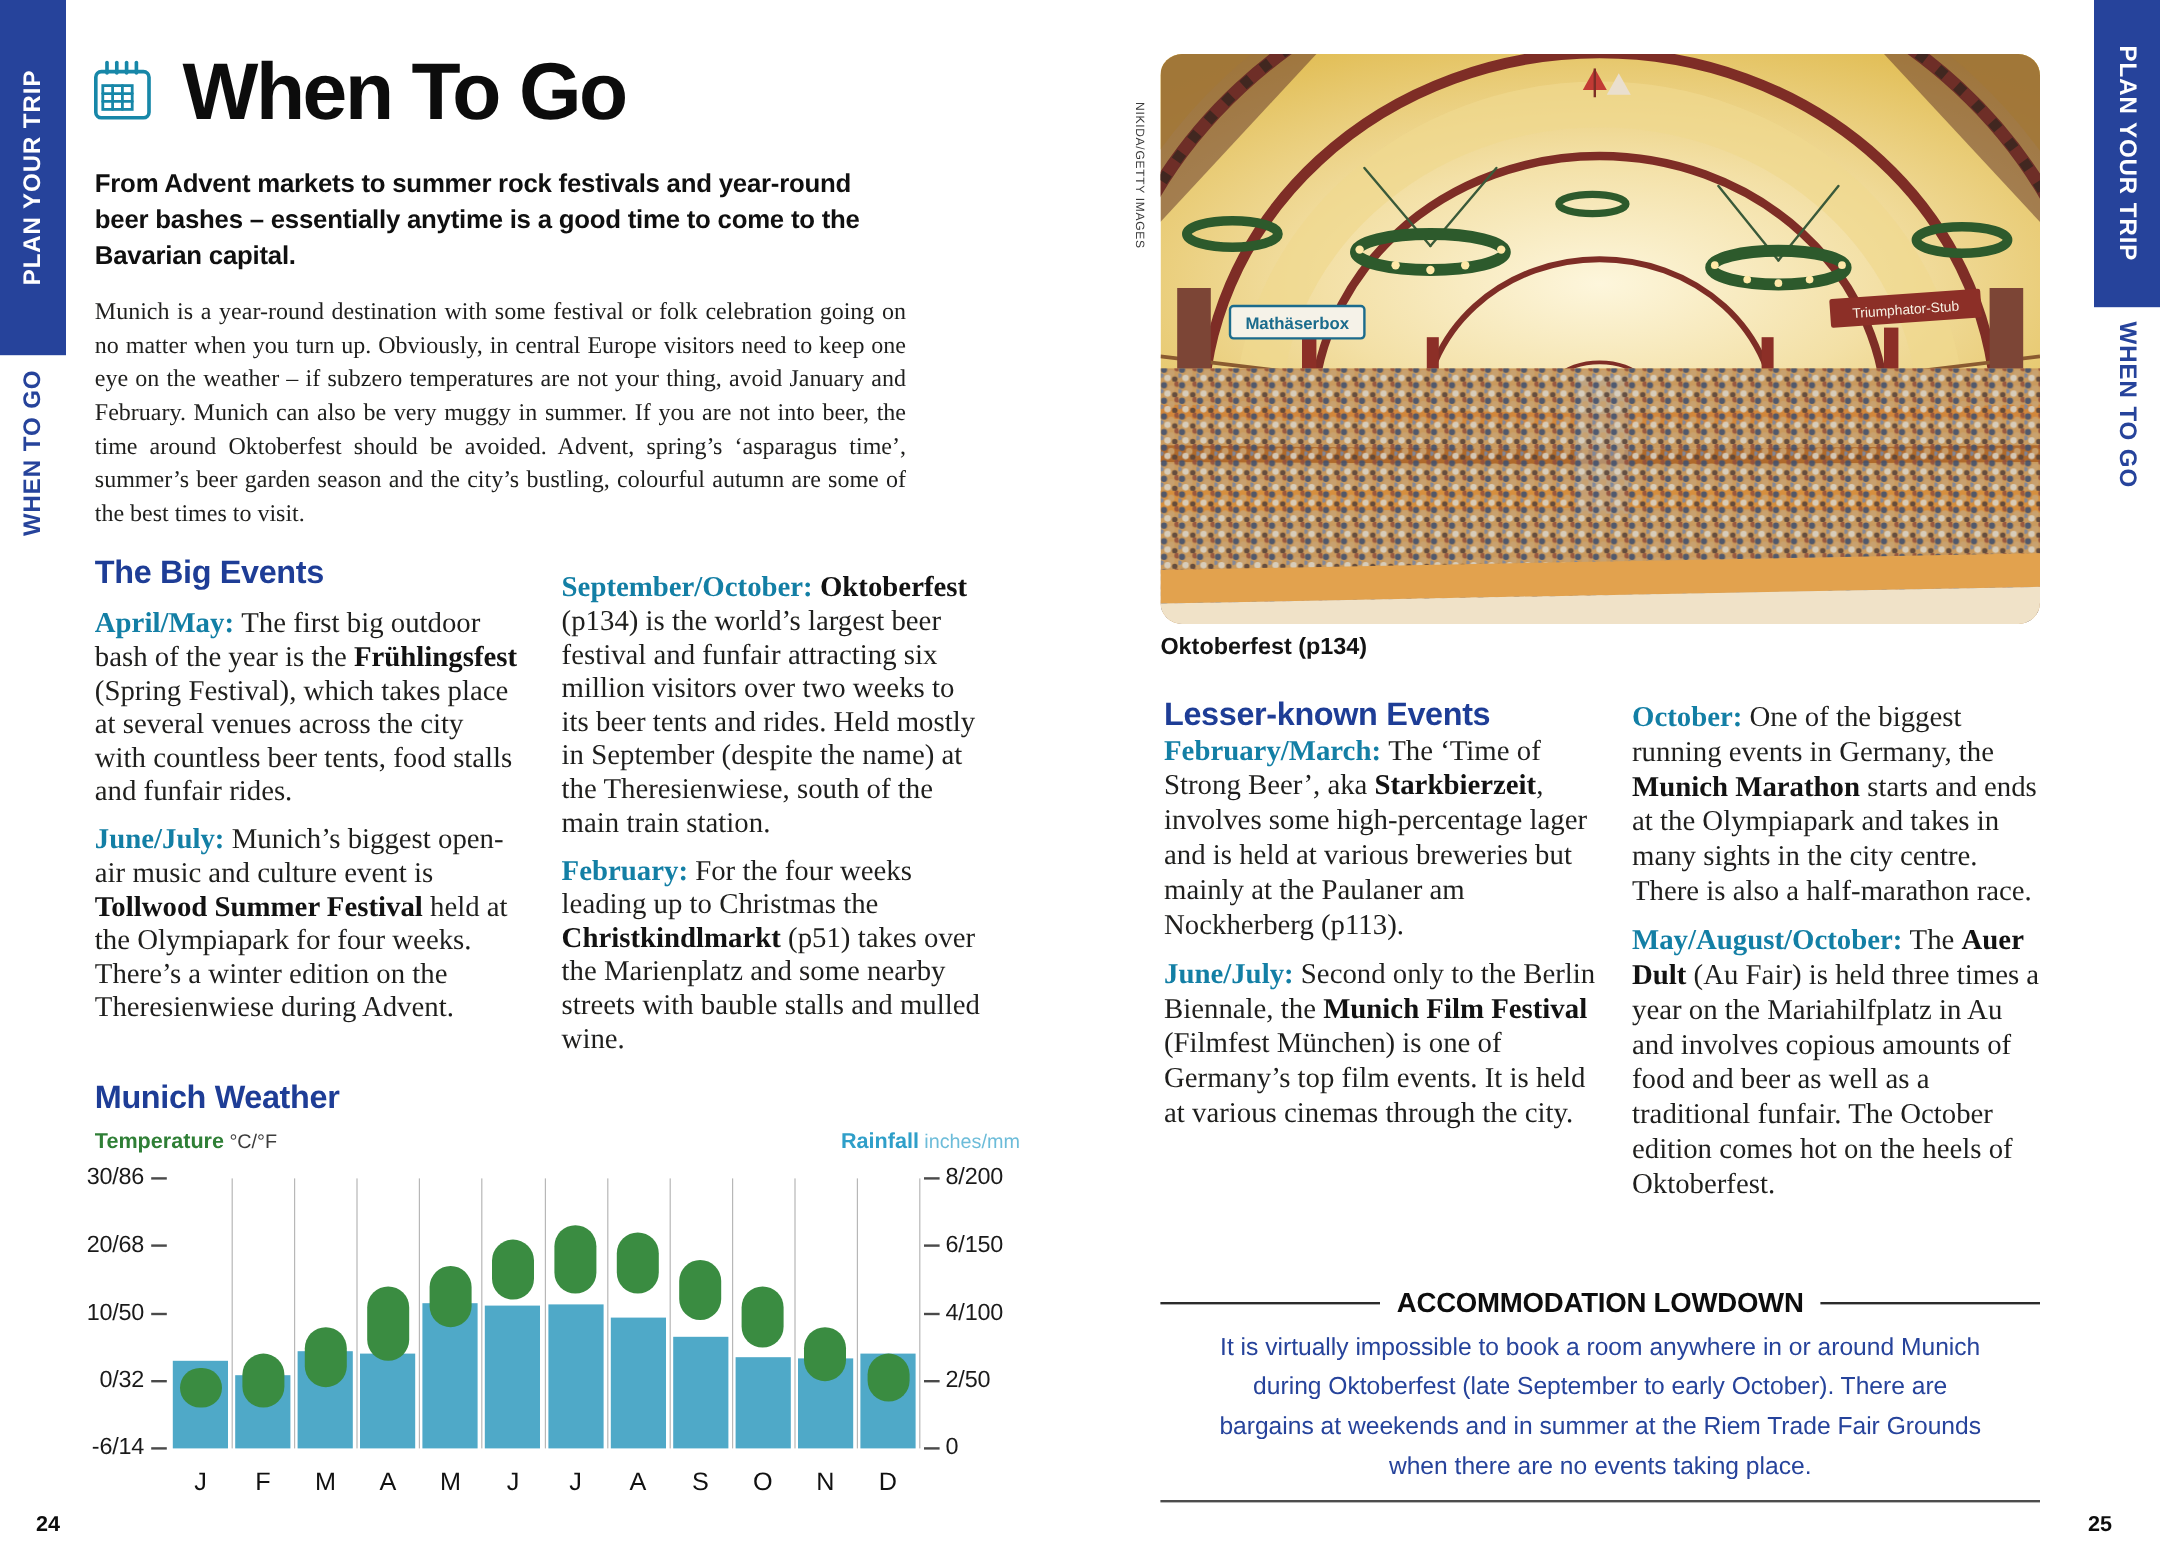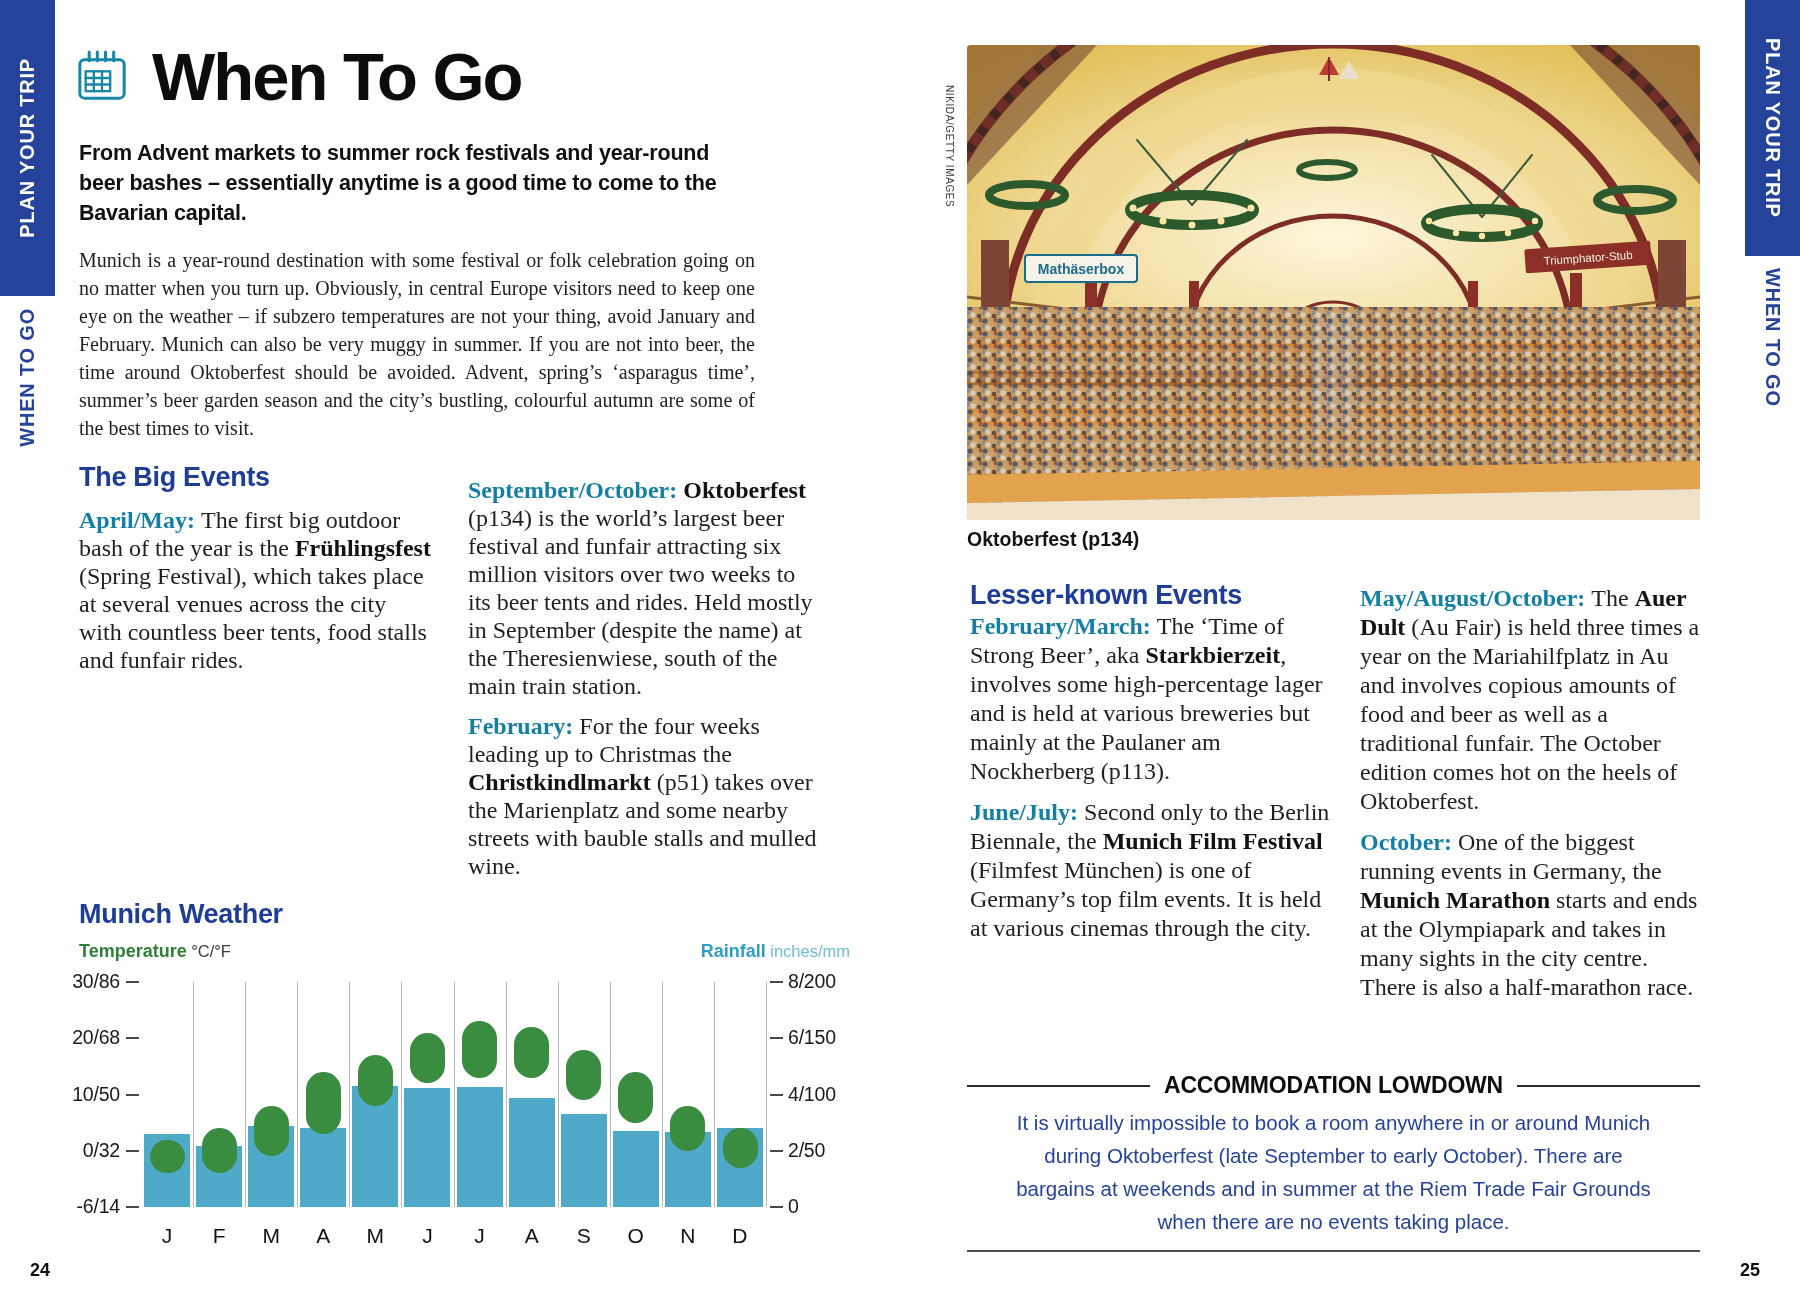--- a/index.html
+++ b/index.html
@@ -31,21 +31,21 @@
   .leg-rain-name{color:#2f9fc9;font-weight:bold;font-size:18px;}
   .leg-rain-units{color:#6cbcd9;font-size:16.5px;}
   
   .gridline{position:absolute;width:1px;background:#b7b7b7;top:0;}
   .bar{position:absolute;}
   .pill{position:absolute;border-radius:18px;}
   .tick-label{position:absolute;font-size:19.5px;color:#1a1a1a;letter-spacing:-.2px;}
   .tick-dash{position:absolute;height:2px;background:#4a4a4a;}
   .month-label{position:absolute;font-size:21px;color:#111;text-align:center;}
   
-  .photo-wrap{border-radius:4px;overflow:hidden;}
+  .photo-wrap{border-radius:18px;overflow:hidden;}
   .credit{font-size:10px;color:#3a3a3a;letter-spacing:.6px;}
   .caption{font-weight:bold;font-size:19.5px;color:#131313;text-align:left;}
   
   .acc-row{display:flex;align-items:center;justify-content:center;}
   .acc-line{flex:1;height:2px;background:#2b2b2b;}
   .acc-title{font-weight:bold;font-size:23px;letter-spacing:-.2px;color:#0d0d0d;margin:0 14px;
     white-space:nowrap;}
   .acc-body{color:#26439b;font-size:20.5px;line-height:33px;text-align:center;}
   .rule{height:2px;background:#4d4d4d;}
   .folio{font-weight:bold;font-size:18px;color:#0d0d0d;}
@@ -87,20 +87,21 @@
 </div>
 <h1 class="abs title" style="left:152px;top:38px;">When To Go</h1>
 
 <p class="abs lead" style="left:79px;top:138px;width:648px;margin:0;">From Advent markets to summer rock festivals and year-round beer bashes – essentially anytime is a good time to come to the Bavarian capital.</p>
 
 <p class="abs intro" style="left:79px;top:246px;width:676px;margin:0;">Munich is a year-round destination with some festival or folk celebration going on no matter when you turn up. Obviously, in central Europe visitors need to keep one eye on the weather – if subzero temperatures are not your thing, avoid January and February. Munich can also be very muggy in summer. If you are not into beer, the time around Oktoberfest should be avoided. Advent, spring’s ‘asparagus time’, summer’s beer garden season and the city’s bustling, colourful autumn are some of the best times to visit.</p>
 
 <div class="abs h2" style="left:79px;top:462px;">The Big Events</div>
 <div class="abs" style="left:79px;top:506px;width:352px;">
   <p class="serifp"><span class="plead">April/May: </span><span>The first big outdoor bash of the year is the </span><span class="pbold">Frühlingsfest</span><span> (Spring Festival), which takes place at several venues across the city with countless beer tents, food stalls and funfair rides.</span></p>
+  <p class="serifp"><span class="plead">June/July: </span><span>Munich’s biggest open-air music and culture event is </span><span class="pbold">Tollwood Summer Festival</span><span> held at the Olympiapark for four weeks. There’s a winter edition on the Theresienwiese during Advent.</span></p>
 </div>
 <div class="abs" style="left:468px;top:476px;width:352px;">
   <p class="serifp"><span class="plead">September/October: </span><span class="pbold">Oktoberfest</span><span> (p134) is the world’s largest beer festival and funfair attracting six million visitors over two weeks to its beer tents and rides. Held mostly in September (despite the name) at the Theresienwiese, south of the main train station.</span></p>
   <p class="serifp"><span class="plead">February: </span><span>For the four weeks leading up to Christmas the </span><span class="pbold">Christkindlmarkt</span><span> (p51) takes over the Marienplatz and some nearby streets with bauble stalls and mulled wine.</span></p>
 </div>
 
 <div class="abs h2" style="left:79px;top:899px;">Munich Weather</div>
 <div class="abs" style="left:79px;top:941px;">
   <span class="leg-temp-name">Temperature</span>
   <span class="leg-units">°C/°F</span>
@@ -281,22 +282,22 @@
   </svg>
 </div>
 <div class="abs caption" style="left:967px;top:528px;width:733px;">Oktoberfest (p134)</div>
 
 <div class="abs h2" style="left:970px;top:580px;">Lesser-known Events</div>
 <div class="abs rp" style="left:970px;top:612px;width:360px;">
   <p class="serifp"><span class="plead">February/March: </span><span>The ‘Time of Strong Beer’, aka </span><span class="pbold">Starkbierzeit</span><span>, involves some high-percentage lager and is held at various breweries but mainly at the Paulaner am Nockherberg (p113).</span></p>
   <p class="serifp"><span class="plead">June/July: </span><span>Second only to the Berlin Biennale, the </span><span class="pbold">Munich Film Festival</span><span> (Filmfest München) is one of Germany’s top film events. It is held at various cinemas through the city.</span></p>
 </div>
 <div class="abs rp" style="left:1360px;top:584px;width:348px;">
+  <p class="serifp"><span class="plead">October: </span><span>One of the biggest running events in Germany, the </span><span class="pbold">Munich Marathon</span><span> starts and ends at the Olympiapark and takes in many sights in the city centre. There is also a half-marathon race.</span></p>
   <p class="serifp"><span class="plead">May/August/October: </span><span>The </span><span class="pbold">Auer Dult</span><span> (Au Fair) is held three times a year on the Mariahilfplatz in Au and involves copious amounts of food and beer as well as a traditional funfair. The October edition comes hot on the heels of Oktoberfest.</span></p>
-  <p class="serifp"><span class="plead">October: </span><span>One of the biggest running events in Germany, the </span><span class="pbold">Munich Marathon</span><span> starts and ends at the Olympiapark and takes in many sights in the city centre. There is also a half-marathon race.</span></p>
 </div>
 
 <div class="abs acc-row" style="left:967px;top:1072px;width:733px;">
   <div class="acc-line"></div>
   <div class="acc-title">ACCOMMODATION LOWDOWN</div>
   <div class="acc-line"></div>
 </div>
 <div class="abs" style="left:967px;top:1106px;width:733px;">
   <div class="acc-body" style="width:660px;margin:0 auto;">It is virtually impossible to book a room anywhere in or around Munich during Oktoberfest (late September to early October). There are bargains at weekends and in summer at the Riem Trade Fair Grounds when there are no events taking place.</div>
 </div>

